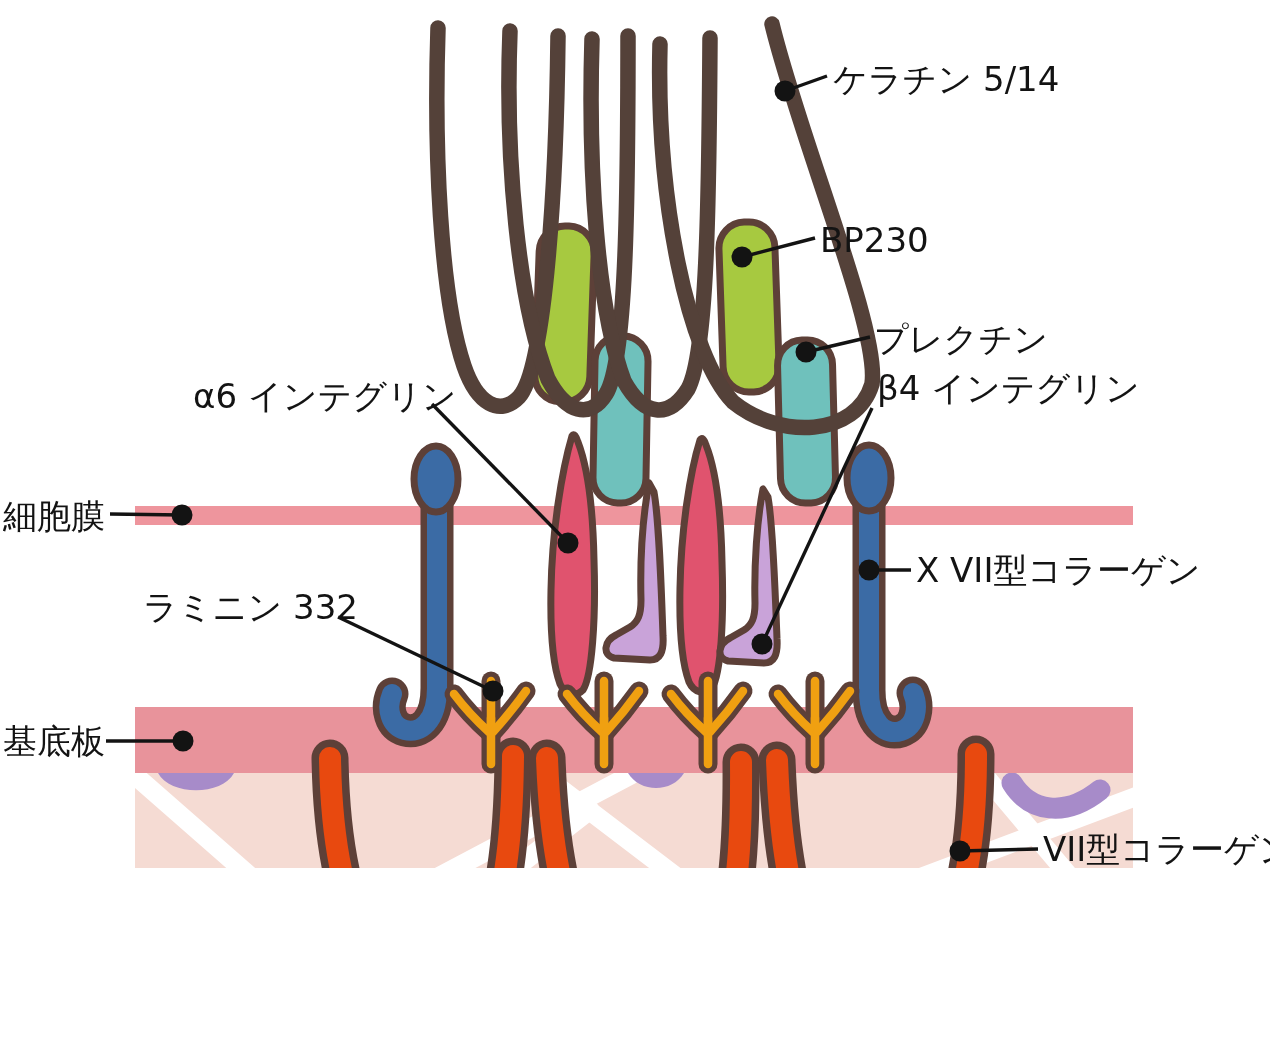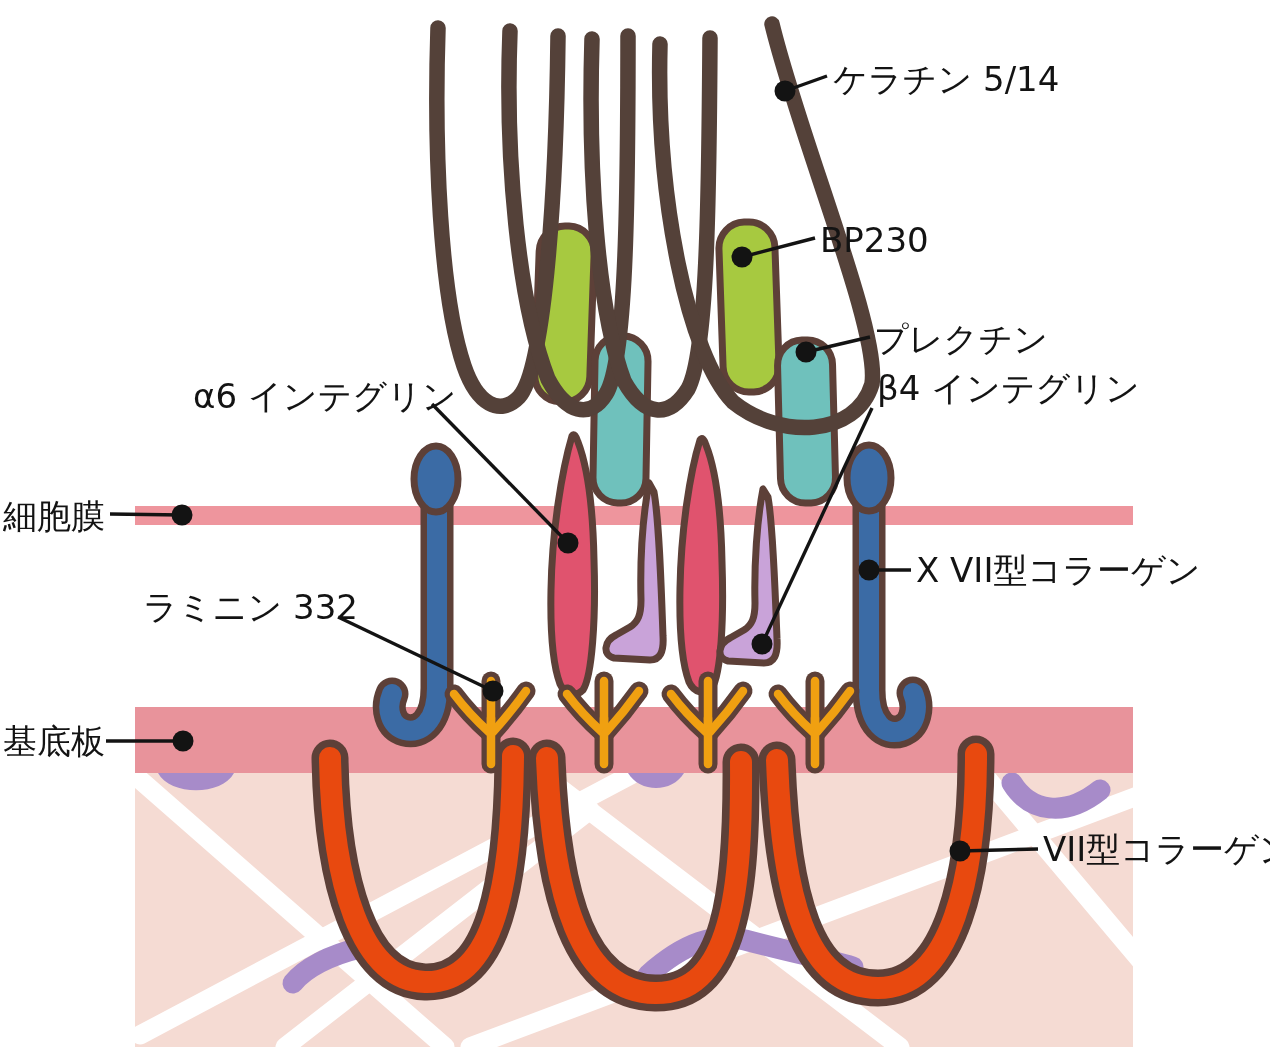--- a/index.html
+++ b/index.html
@@ -2,21 +2,21 @@
 <html style="--keratin: #544139; --outline: #5d4038; --bp230: #a7c940; --plectin: #6fc1bc; --alpha6: #e0536e; --beta4: #c9a3d9; --collagen17: #3b6ba5; --laminin: #f0a011; --collagen7: #e8490f; --membrane: #ee959d; --basal: #e8939b; --dermis: #f5dbd3; --fiber-purple: #a78bc9; --mesh-white: #ffffff; --label-ink: #131313; --bg: #ffffff;"><head>
 <meta charset="utf-8">
 <style>
   :root{
     --keratin:#544139; --outline:#5d4038; --bp230:#a7c940; --plectin:#6fc1bc;
     --alpha6:#e0536e; --beta4:#c9a3d9; --collagen17:#3b6ba5; --laminin:#f0a011;
     --collagen7:#e8490f; --membrane:#ee959d; --basal:#e8939b; --dermis:#f5dbd3;
     --fiber-purple:#a78bc9; --mesh-white:#ffffff; --label-ink:#131313; --bg:#ffffff;
   }
   html,body{margin:0;padding:0;background:var(--bg);}
-  .stage{width:1270px;height:1047px;position:relative;background:var(--bg);}
+  .stage{width:1270px;height:868px;position:relative;background:var(--bg);}
   svg{display:block;}
   .lbl{font-family:"DejaVu Sans","Liberation Sans",sans-serif;font-size:34px;fill:var(--label-ink);}
   .leader{stroke:var(--label-ink);stroke-width:3.4;fill:none;}
   .dot{fill:var(--label-ink);}
   .kera{stroke:var(--keratin);stroke-width:15.5;fill:none;stroke-linecap:round;}
   .mesh{stroke:var(--mesh-white);stroke-width:19;fill:none;stroke-linecap:round;}
   .fiber{stroke:var(--fiber-purple);stroke-width:21;fill:none;stroke-linecap:round;}
   .lamO{stroke:var(--outline);stroke-width:19;fill:none;stroke-linecap:round;stroke-linejoin:round;}
   .lamF{stroke:var(--laminin);stroke-width:8.5;fill:none;stroke-linecap:round;stroke-linejoin:round;}
   .c7O{stroke:var(--outline);stroke-width:37;fill:none;stroke-linecap:round;}

